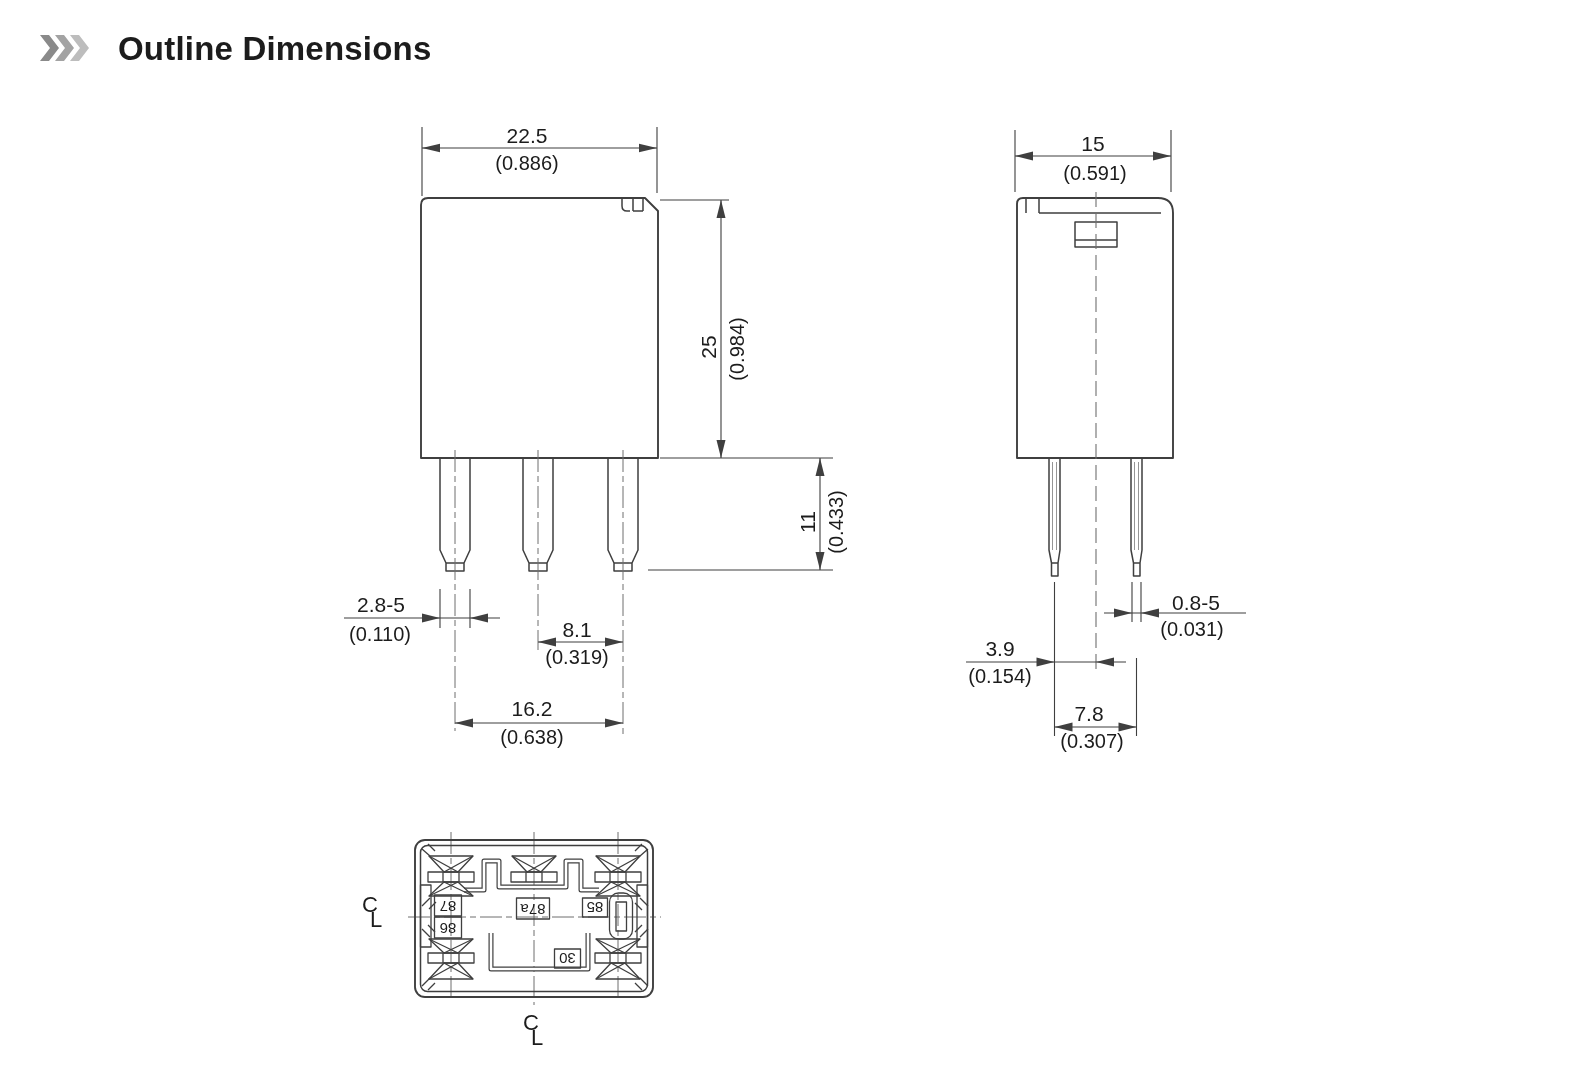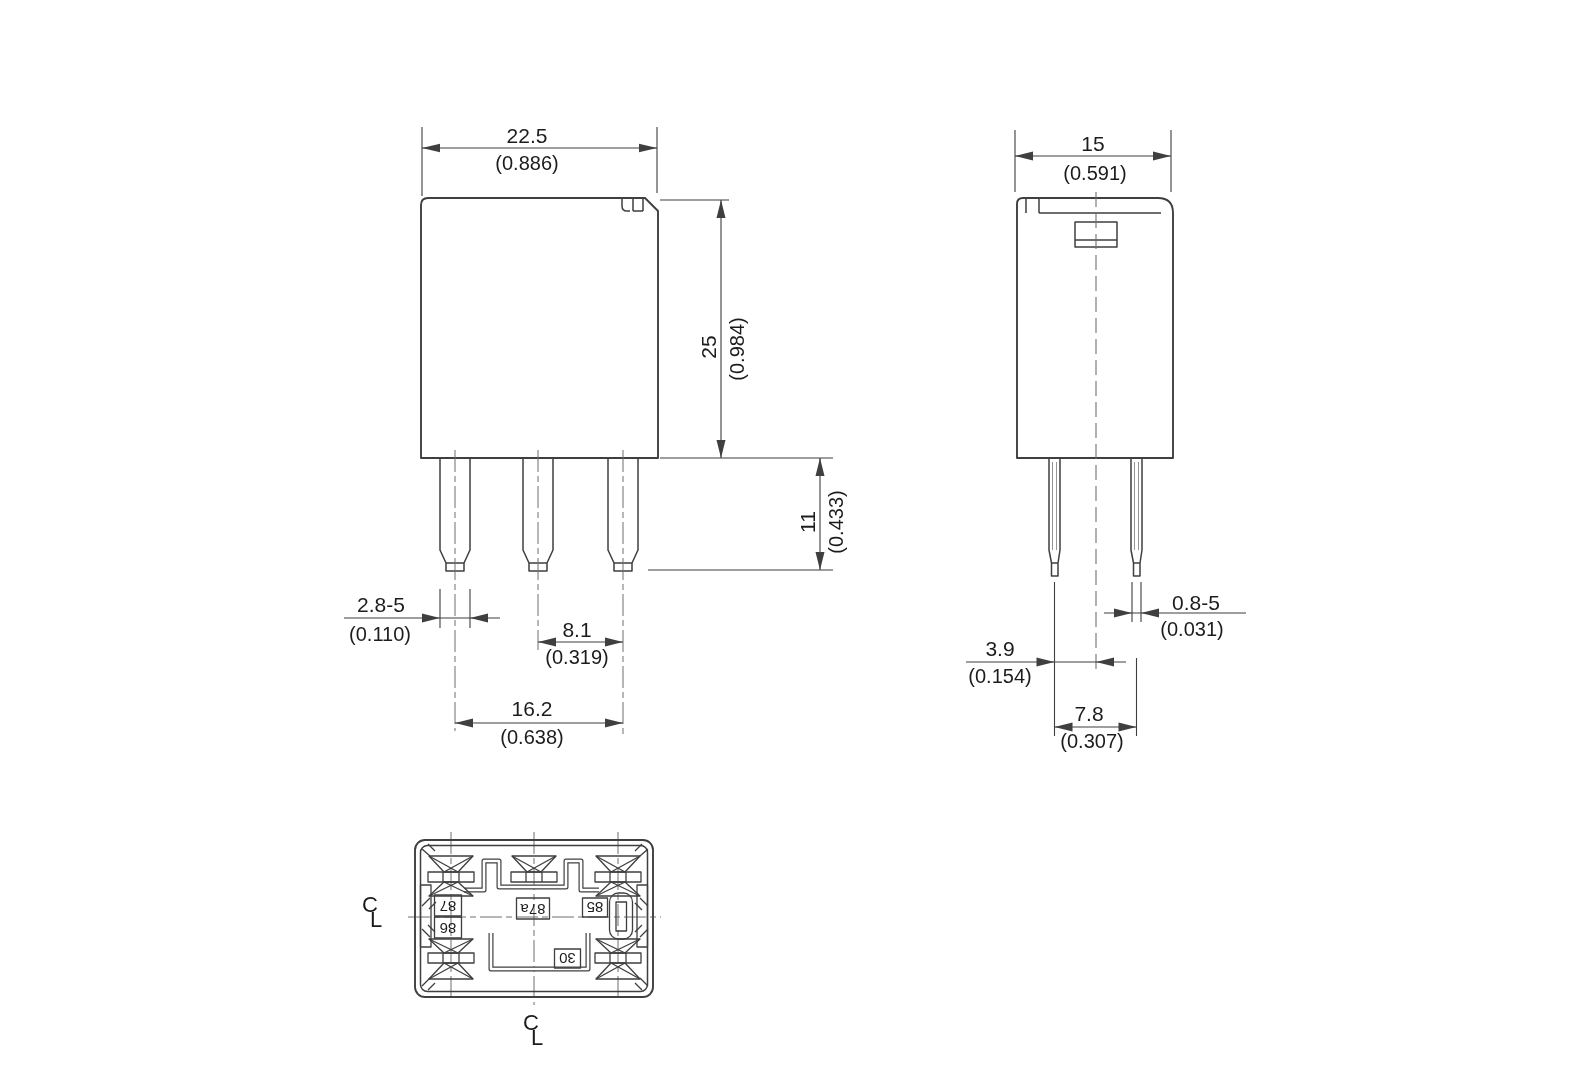--- a/index.html
+++ b/index.html
@@ -25,20 +25,28 @@
   .tc{font:22px "Liberation Sans",sans-serif;fill:var(--text);text-anchor:middle;}
   .feat{stroke:var(--line);stroke-width:1.3;fill:none;stroke-linejoin:round;}
   .wallA{stroke:var(--line);stroke-width:5;fill:none;stroke-linejoin:round;}
   .wallB{stroke:#fff;stroke-width:2.6;fill:none;stroke-linejoin:round;}
 </style>
 </head>
 <body>
 
 <div class="page">
 
+  <div class="hdr">
+    <svg width="64" height="32" viewBox="0 0 64 32">
+      <polygon points="0,2 9,2 19,15 9,28 0,28 10,15" fill="#8a8a8a"></polygon>
+      <polygon points="15,2 24,2 34,15 24,28 15,28 25,15" fill="#a3a3a3"></polygon>
+      <polygon points="30,2 39,2 49,15 39,28 30,28 40,15" fill="#bdbdbd"></polygon>
+    </svg>
+    <h1>Outline Dimensions</h1>
+  </div>
 
   <svg width="1576" height="1088" viewBox="0 0 1576 1088">
 
     <g>
       <g>
         <path class="ol" d="M428,198 H645 L658,211 V458 H421 V205 Q421,198 428,198 Z"></path>
         <path class="ol2" d="M622,199 V206 Q622,211 627,211 H630 M633,199 V211 M643,199 V211 M633,211 H643"></path>
       </g>
 
       <g>

